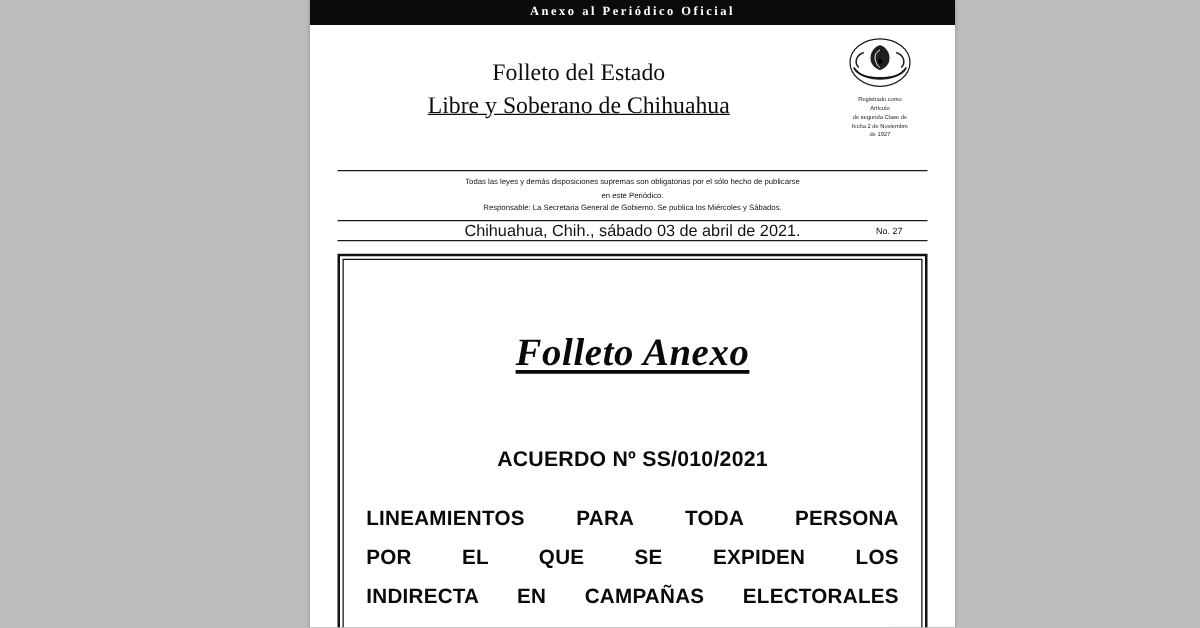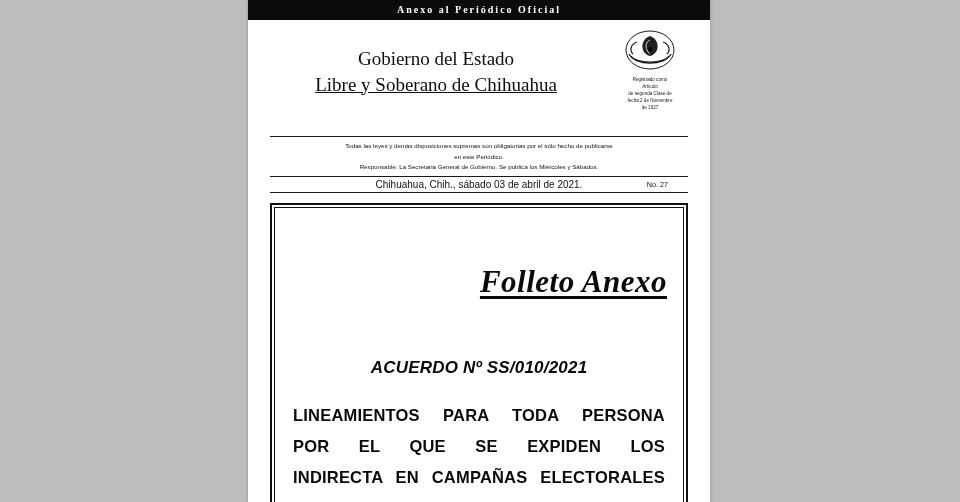--- a/index.html
+++ b/index.html
@@ -32,21 +32,21 @@
     position: absolute;
     right: 0; top: 0;
     width: 246px;
     height: 502px;
     background: #bdbdbd;
   }
   .page {
     position: absolute;
     left: 248px;
     top: 0;
-    width: 462px;
+    width: 516px;
     height: 502px;
     background: #ffffff;
     box-shadow: 0 0 3px rgba(0,0,0,0.25);
     overflow: hidden;
   }
   
   .masthead {
     background: #0b0b0b;
     color: #ffffff;
     text-align: center;
@@ -114,21 +114,21 @@
   .legal span { display: block; }
   .dateline-wrap {
     position: relative;
     margin: 0 22px;
     border-top: 1px solid #1a1a1a;
     border-bottom: 1px solid #1a1a1a;
     height: 15px;
   }
   .dateline {
     text-align: center;
-    font-size: 10px;
+    font-size: 13px;
     line-height: 15px;
     color: #111;
   }
   .issue-no {
     position: absolute;
     right: 20px;
     top: 0;
     font-size: 7.2px;
     line-height: 15px;
     color: #111;
@@ -150,30 +150,28 @@
   }
   .folleto {
     font-family: "Liberation Serif", serif;
     font-style: italic;
     font-weight: bold;
     font-size: 31px;
     color: #0a0a0a;
     text-decoration: underline;
     text-underline-offset: 4px;
     letter-spacing: 0.5px;
-    text-align: right;
   }
   .acuerdo {
     margin-top: 58px;
     font-family: "Liberation Sans", sans-serif;
     font-weight: bold;
     font-size: 17px;
     color: #0a0a0a;
     letter-spacing: 0.2px;
-    font-style: italic;
   }
   .body-text {
     margin-top: 22px;
     font-family: "Liberation Sans", sans-serif;
     font-weight: bold;
     font-size: 16.5px;
     line-height: 1.9;
     color: #0a0a0a;
     text-align: justify;
     text-align-last: justify;
@@ -191,21 +189,21 @@
   <div class="gutter-right"></div>
 
   <div class="page">
 
     <div class="masthead">
       <span class="word">Anexo  al  Periódico  Oficial</span>
     </div>
 
     <div class="header-area">
       <div class="gov-title">
-        <span class="line1">Gobierno del Estado</span>
+        <span class="line1">Folleto del Estado</span>
         <span class="line2">Libre y Soberano de Chihuahua</span>
       </div>
 
       <div class="seal-block">
         <div class="seal">
           <svg width="66" height="46" viewBox="0 0 66 46" aria-hidden="true">
             <ellipse cx="33" cy="22" rx="24" ry="19" fill="none" stroke="#1a1a1a" stroke-width="1"></ellipse>
             <path d="M12 26 C18 38, 48 38, 54 26" fill="none" stroke="#1a1a1a" stroke-width="1.4"></path>
             <path d="M14 28 C20 36, 46 36, 52 28" fill="none" stroke="#1a1a1a" stroke-width="1"></path>
             <path d="M33 8 C27 10, 24 16, 26 22 C28 27, 33 28, 33 28 C33 28, 38 27, 40 22 C42 16, 39 10, 33 8 Z" fill="#1f1f1f"></path>

